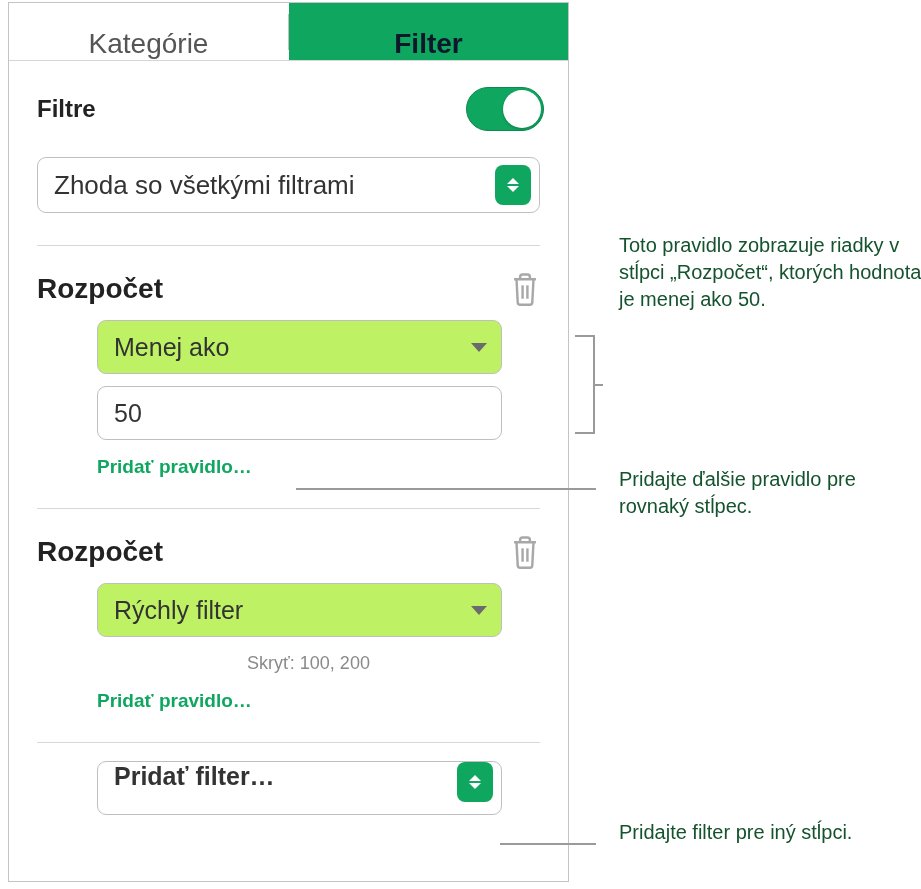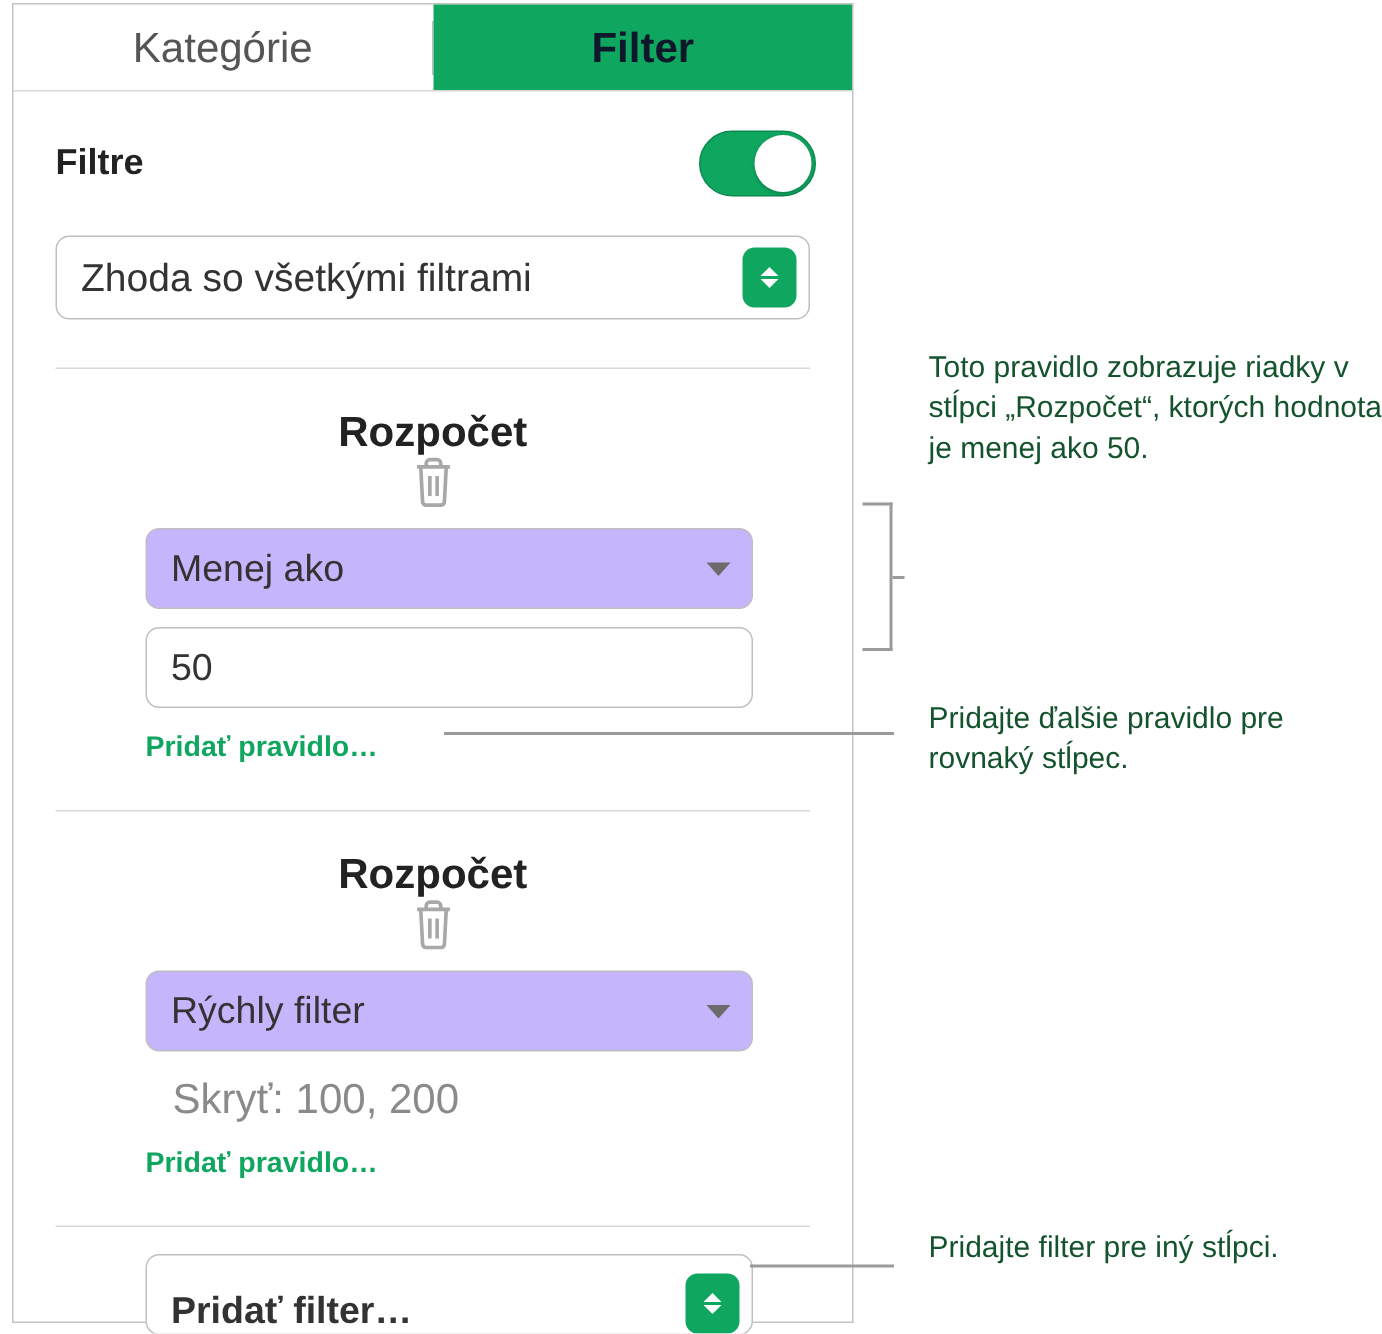--- a/index.html
+++ b/index.html
@@ -23,21 +23,21 @@
   }
   
   .tabs {
     display: flex;
     height: 58px;
     border-bottom: 1px solid #d6d6d6;
   }
   .tab {
     flex: 1;
     display: flex;
-    align-items: center;
+    align-items: flex-end;
     justify-content: center;
     font-size: 28px;
     color: #555;
     font-weight: 400;
     position: relative;
   }
   .tab.active {
     background: #0fa760;
     color: #0f172a;
     font-weight: 600;
@@ -115,39 +115,38 @@
     height: 1px;
     background: #d8d8d8;
     margin: 8px 28px;
   }
   
   .col-header {
     display: flex;
     align-items: center;
     justify-content: space-between;
     padding: 18px 28px 14px 28px;
-    flex-direction: column;
   }
   .col-header h3 { font-size: 28px; font-weight: 700; color: #222; }
   .trash {
     width: 30px; height: 34px;
     color: #a8a8a8;
   }
   .trash svg { width: 100%; height: 100%; }
   
   .rule-block { padding: 0 66px 0 88px; }
   .plain-dd {
     display: flex;
     align-items: center;
     justify-content: space-between;
     border: 1px solid #bfbfbf;
     border-radius: 9px;
     height: 54px;
     padding: 0 14px 0 16px;
-    background: #c4b5fd;
+    background: #bef264;
     margin-bottom: 12px;
   }
   .plain-dd span { font-size: 25px; color: #333; }
   .chev {
     width: 0; height: 0;
     border-left: 8px solid transparent;
     border-right: 8px solid transparent;
     border-top: 9px solid #6b6b6b;
   }
   .text-input {
@@ -163,33 +162,34 @@
   }
   .add-rule {
     color: #0fa760;
     font-size: 19px;
     font-weight: 600;
     padding: 6px 0 22px 0;
     display: inline-block;
   }
   .hide-text {
     color: #8a8a8a;
-    font-size: 28px;
+    font-size: 18px;
     padding: 4px 0 10px 18px;
+    text-align: center;
   }
   
   .add-filter-row { padding: 10px 66px 24px 88px; }
   .add-filter-dd {
     display: flex;
-    align-items: flex-end;
+    align-items: flex-start;
     justify-content: space-between;
     border: 1px solid #bfbfbf;
     border-radius: 9px;
     height: 54px;
-    padding: 0 8px 0 16px;
+    padding: 0 8px 12px 16px;
     background: #fff;
   }
   .add-filter-dd span { font-size: 25px; font-weight: 600; color: #333; }
 
   
   .annot {
     position: absolute;
     font-size: 20px;
     color: #14532d;
     line-height: 1.35;

